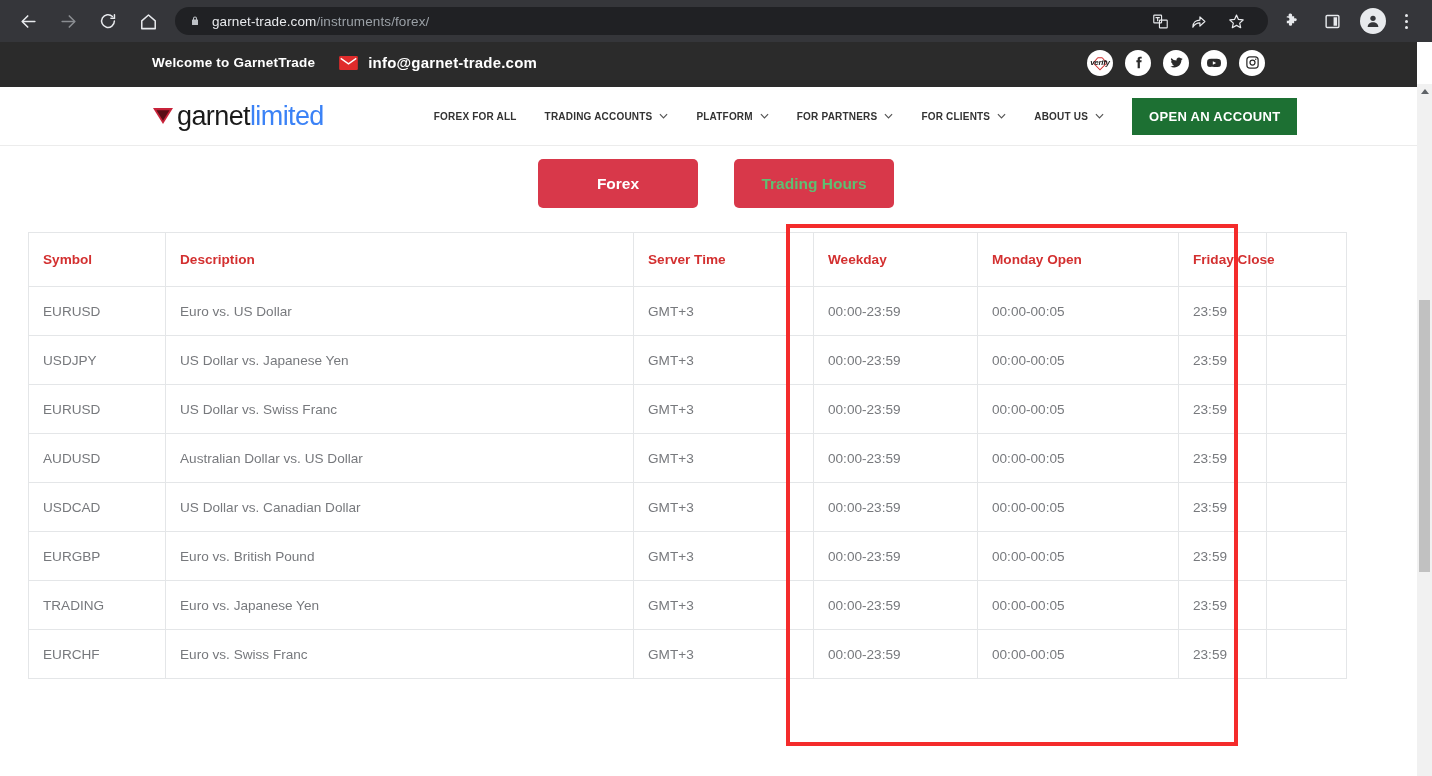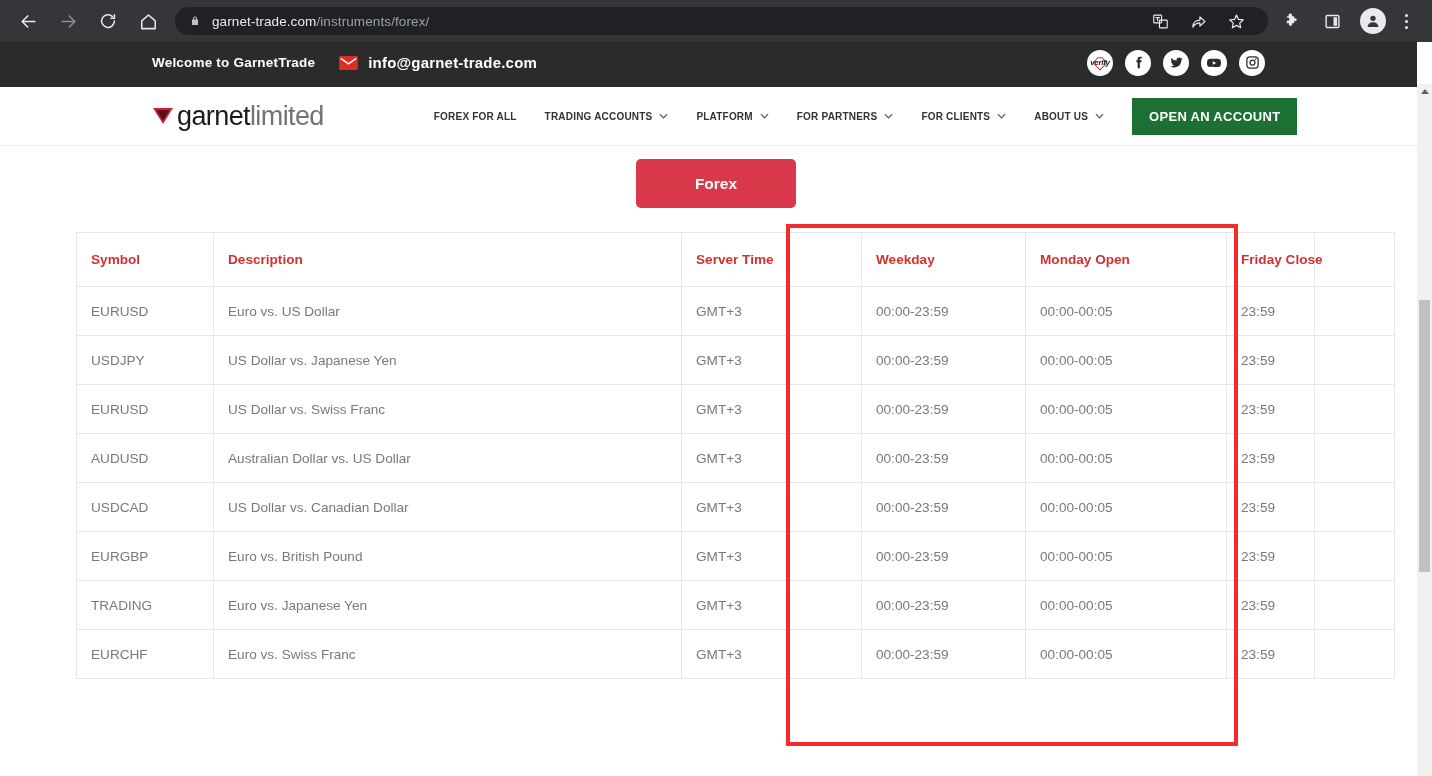--- a/index.html
+++ b/index.html
@@ -97,21 +97,21 @@
     height: 59px; background: #ffffff;
     display: flex; align-items: center;
     padding-left: 152px; padding-right: 142px;
     width: 1417px;
     border-bottom: 1px solid #ececec;
   }
   .logo { display: flex; align-items: center; flex: none; }
   .logo-gem { width: 22px; height: 24px; margin-right: 3px; }
   .logo-text { font-size: 27px; letter-spacing: -0.6px; }
   .logo-text .a { color: #1a1a1a; }
-  .logo-text .b { color: #737373; }
+  .logo-text .b { color: #3b82f6; }
 
   .nav { display: flex; align-items: center; margin-left: 110px; }
   .nav-item {
     display: flex; align-items: center;
     font-size: 10px; font-weight: bold; color: #333333;
     letter-spacing: .2px; margin-right: 28px; white-space: nowrap;
   }
   .nav-item .chev { margin-left: 7px; display: flex; }
   .cta {
     margin-left: auto;
@@ -129,21 +129,21 @@
   .tab {
     background: #d8384a; border-radius: 5px;
     width: 160px; height: 49px;
     display: flex; align-items: center; justify-content: center;
     font-size: 15.5px; font-weight: bold;
   }
   .tab.active { color: #ffffff; }
   .tab.hours { color: #5fbf72; }
 
   
-  .table-wrap { padding: 24px 0 0 76px; position: relative; }
+  .table-wrap { padding: 24px 0 0 28px; position: relative; }
   table { border-collapse: collapse; table-layout: fixed; width: 1318px; }
   th, td {
     border: 1px solid #e4e6e8;
     text-align: left;
     font-size: 13.6px;
     padding: 0 0 0 14px;
     height: 49px;
     vertical-align: middle;
     white-space: nowrap;
   }
@@ -365,20 +365,21 @@
             </svg>
           </span>
       </span>
     </nav>
 
     <a class="cta">OPEN AN ACCOUNT</a>
   </div>
 
   <div class="tabs-row">
     <div class="tab active">Forex</div>
+    <div class="tab hours">Trading Hours</div>
   </div>
 
   <div class="table-wrap">
     <table>
       <colgroup>
         <col class="col-sym">
           <col class="col-desc">
           <col class="col-time">
         <col class="col-wd">
           <col class="col-mo">

